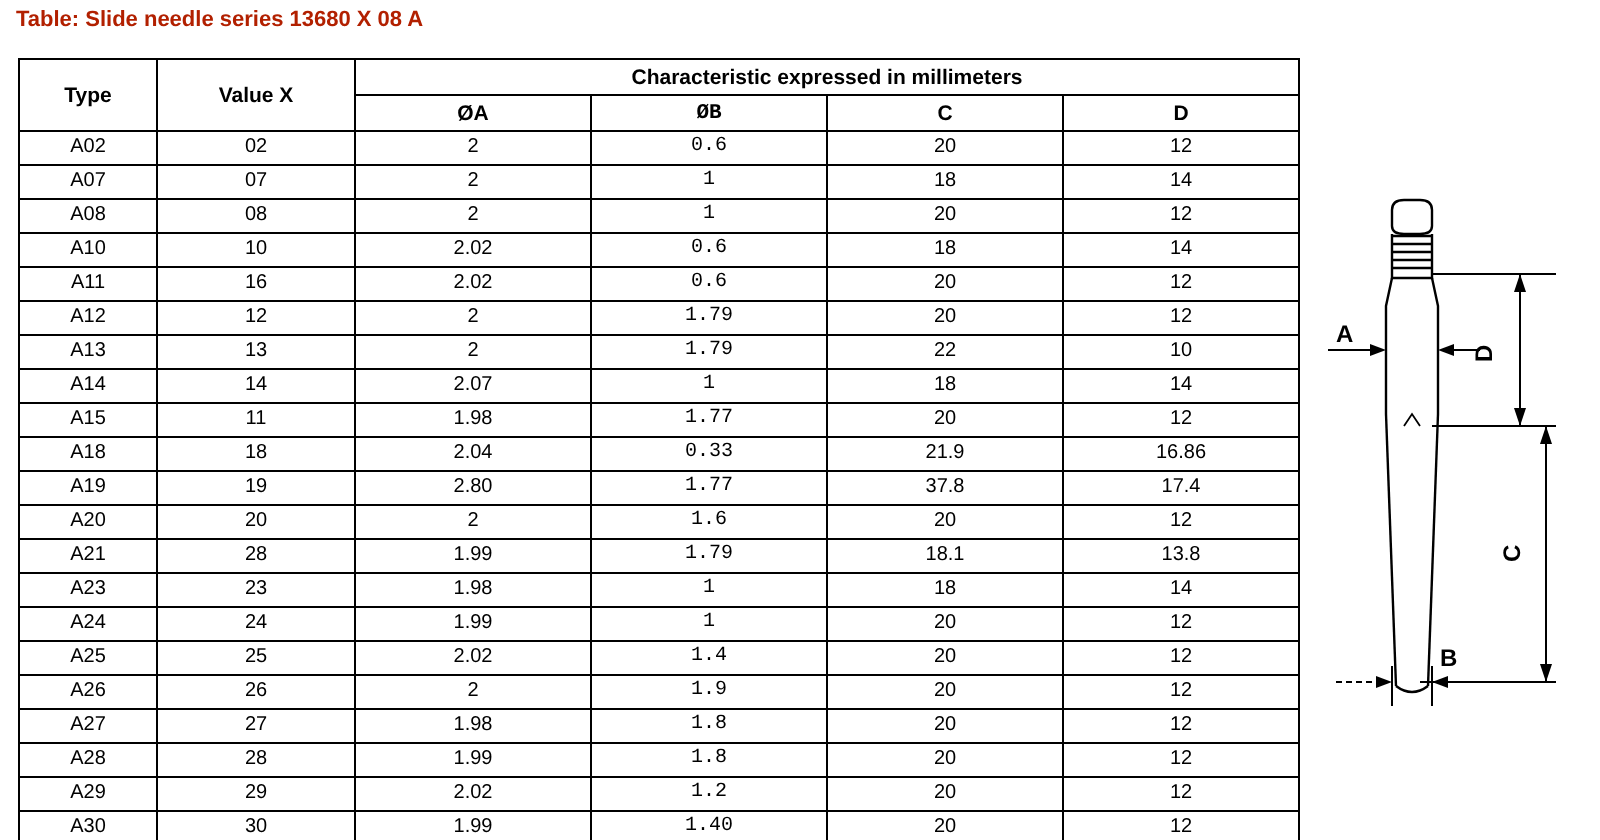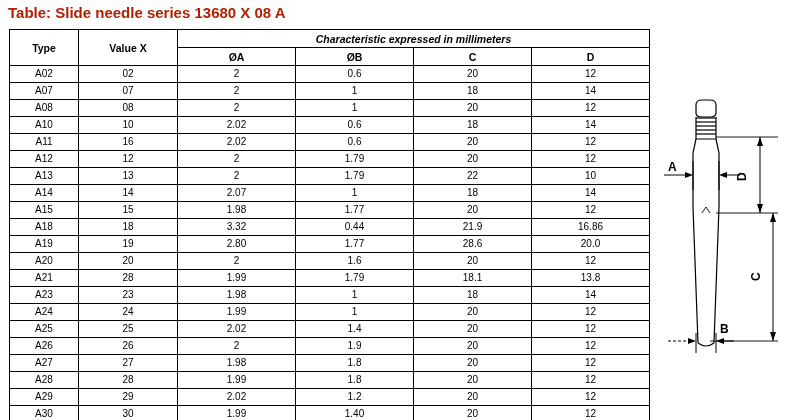--- a/index.html
+++ b/index.html
@@ -17,21 +17,21 @@
   }
   .page {
     position: relative;
     width: 800px;
     height: 420px;
   }
   .caption {
     position: absolute;
     left: 8px;
     top: 4px;
-    font-size: 15px;
+    font-size: 11px;
     font-weight: bold;
     color: #b22000;
     letter-spacing: 0;
     white-space: nowrap;
   }
   .table-wrap {
     position: absolute;
     left: 9px;
     top: 29px;
     width: 641px;
@@ -50,24 +50,24 @@
     height: 16px;
     line-height: 16px;
     font-weight: normal;
   }
   table.spec thead th {
     font-weight: bold;
     font-size: 10.5px;
   }
   .h-type { width: 68px; height: 34px !important; }
   .h-valuex { width: 98px; height: 34px !important; }
-  .h-char { height: 17px !important; font-style: italic; }
+  .h-char { height: 17px !important; }
   .sub-head { height: 17px !important; font-weight: bold; }
   .col-a { width: 119px; }
-  .col-b { width: 119px; }
+  .col-b { width: 119px; font-family: Liberation Mono, monospace; }
   .col-c { width: 119px; }
   .col-d { width: 118px; }
 
   
   .drawing {
     position: absolute;
     left: 660px;
     top: 95px;
     width: 135px;
     height: 280px;
@@ -164,41 +164,41 @@
           <tr>
             <td>A14</td>
             <td>14</td>
             <td class="col-a">2.07</td>
             <td class="col-b">1</td>
             <td class="col-c">18</td>
             <td class="col-d">14</td>
           </tr>
           <tr>
             <td>A15</td>
-            <td>15</td>
+            <td>11</td>
             <td class="col-a">1.98</td>
             <td class="col-b">1.77</td>
             <td class="col-c">20</td>
             <td class="col-d">12</td>
           </tr>
           <tr>
             <td>A18</td>
             <td>18</td>
-            <td class="col-a">3.32</td>
-            <td class="col-b">0.44</td>
+            <td class="col-a">2.04</td>
+            <td class="col-b">0.33</td>
             <td class="col-c">21.9</td>
             <td class="col-d">16.86</td>
           </tr>
           <tr>
             <td>A19</td>
             <td>19</td>
             <td class="col-a">2.80</td>
             <td class="col-b">1.77</td>
-            <td class="col-c">28.6</td>
-            <td class="col-d">20.0</td>
+            <td class="col-c">37.8</td>
+            <td class="col-d">17.4</td>
           </tr>
           <tr>
             <td>A20</td>
             <td>20</td>
             <td class="col-a">2</td>
             <td class="col-b">1.6</td>
             <td class="col-c">20</td>
             <td class="col-d">12</td>
           </tr>
           <tr>

